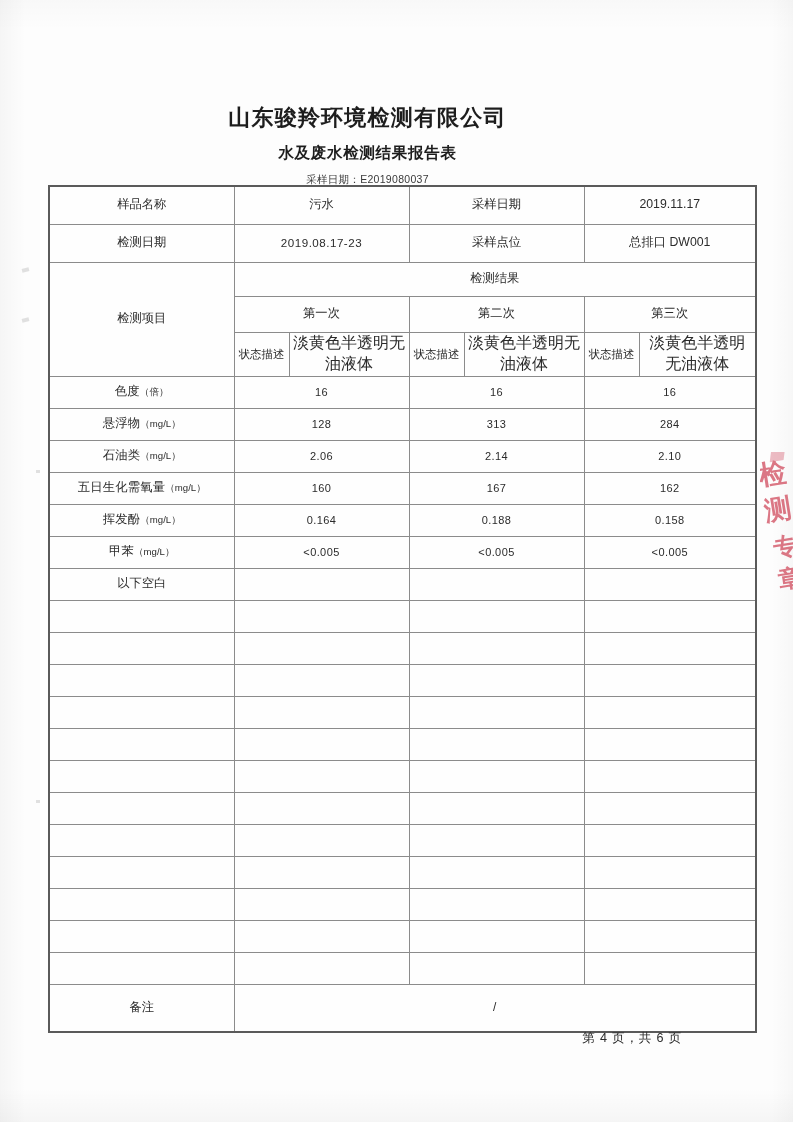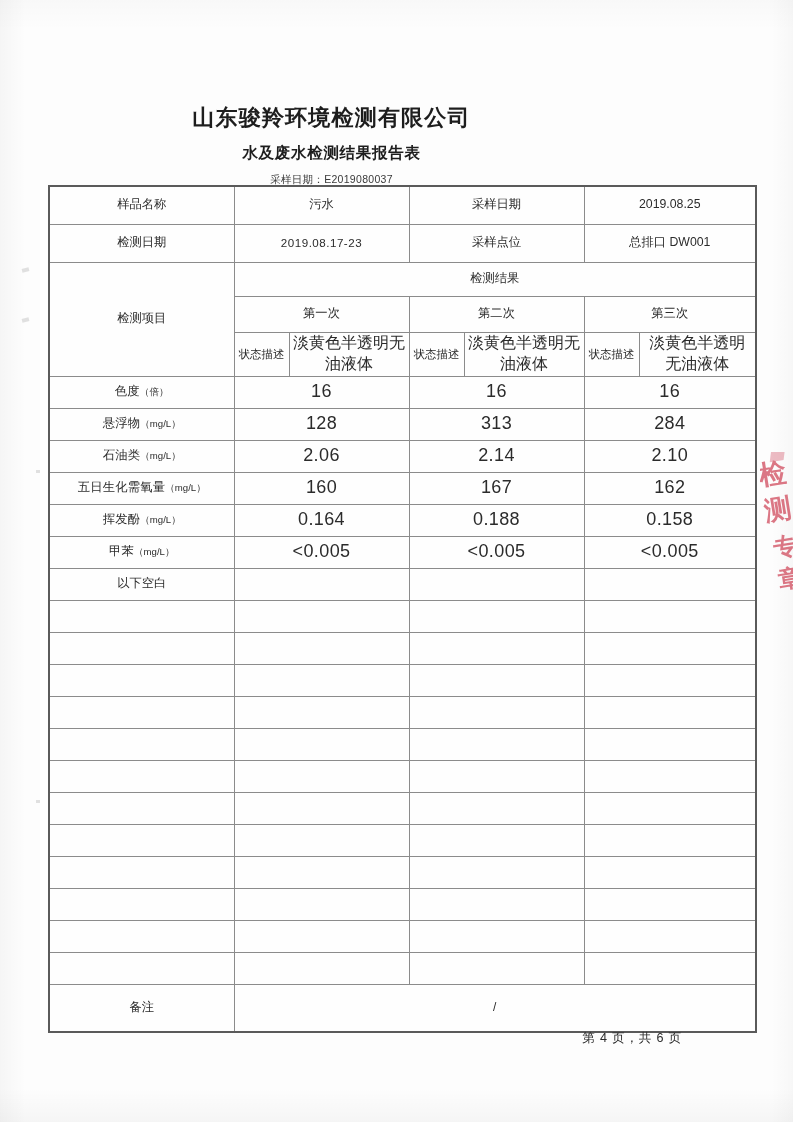--- a/index.html
+++ b/index.html
@@ -35,20 +35,21 @@
     pointer-events: none;
   }
 
   
   .title-block {
     position: absolute;
     left: 0;
     top: 104px;
     width: 663px;
     text-align: center;
+    padding-left: 36px;
   }
   .company-title {
     font-size: 22px;
     font-weight: bold;
     letter-spacing: 1.2px;
     color: #1d1d1d;
     line-height: 1.25;
   }
   .report-title {
     margin-top: 11px;
@@ -93,21 +94,21 @@
   .r-sub { height: 36px; }
   .r-state { height: 44px; }
   .r-data { height: 32px; }
   .r-blank { height: 32px; }
   .r-remark { height: 48px; }
 
   .item-name { font-size: 12.3px; letter-spacing: 0.2px; }
   .unit { font-size: 9.6px; letter-spacing: 0; }
   .state-desc { font-size: 16px; line-height: 1.32; }
   .state-label { font-size: 11.4px; line-height: 1.32; margin-top: 44px; }
-  .val { font-size: 18px; letter-spacing: 0.4px; }
+  .val { font-size: 11px; letter-spacing: 0.4px; }
   .left-slash { text-align: left; padding-left: 9px; font-size: 12px; }
   .mono-num { font-size: 11.6px; letter-spacing: 0.5px; }
 
   
   .page-footer {
     position: absolute;
     right: 111px;
     top: 1030px;
     font-size: 12.6px;
     letter-spacing: 0.8px;
@@ -193,21 +194,21 @@
       <col style="width:55px">
       <col style="width:120px">
       <col style="width:55px">
       <col style="width:117px">
     </colgroup>
     <tbody id="table-body">
         <tr class="r-info">
           <td class="outer-top outer-left">样品名称</td>
           <td class="outer-top" colspan="2">污水</td>
           <td class="outer-top" colspan="2">采样日期</td>
-          <td class="outer-top outer-right" colspan="2">2019.08.25</td>
+          <td class="outer-top outer-right" colspan="2">2019.11.17</td>
         </tr>
         <tr class="r-info">
           <td class="outer-left">检测日期</td>
           <td colspan="2" class="mono-num">2019.08.17-23</td>
           <td colspan="2">采样点位</td>
           <td class="outer-right" colspan="2">总排口 DW001</td>
         </tr>
         <tr class="r-result-head">
           <td class="outer-left" rowspan="3">检测项目</td>
           <td class="outer-right" colspan="6">检测结果</td>

